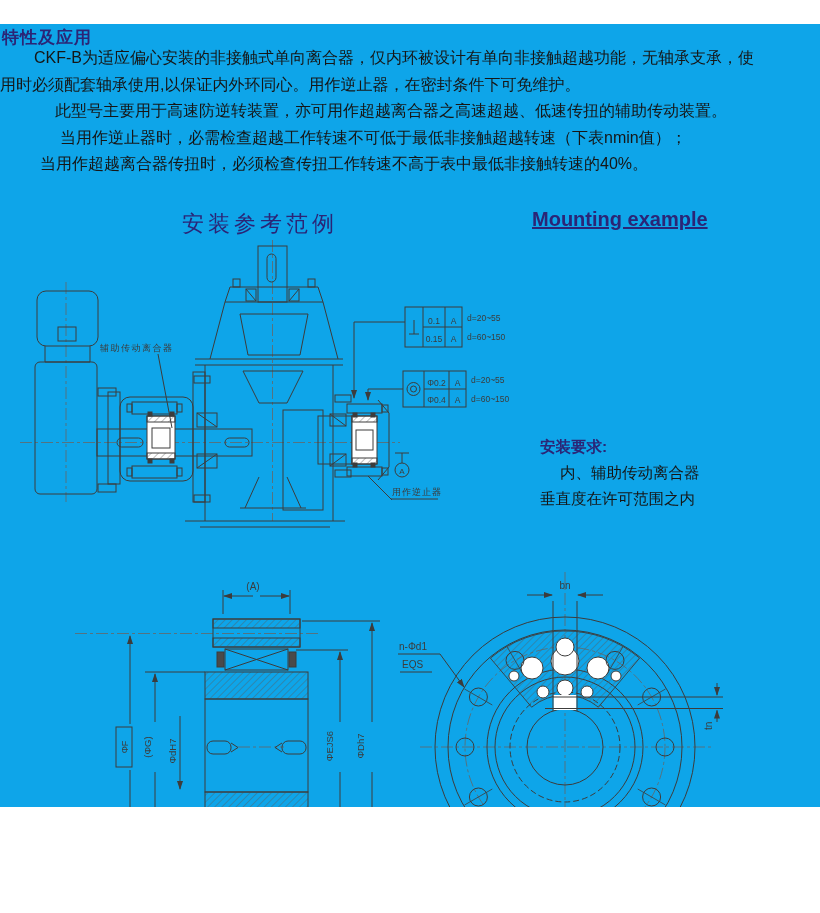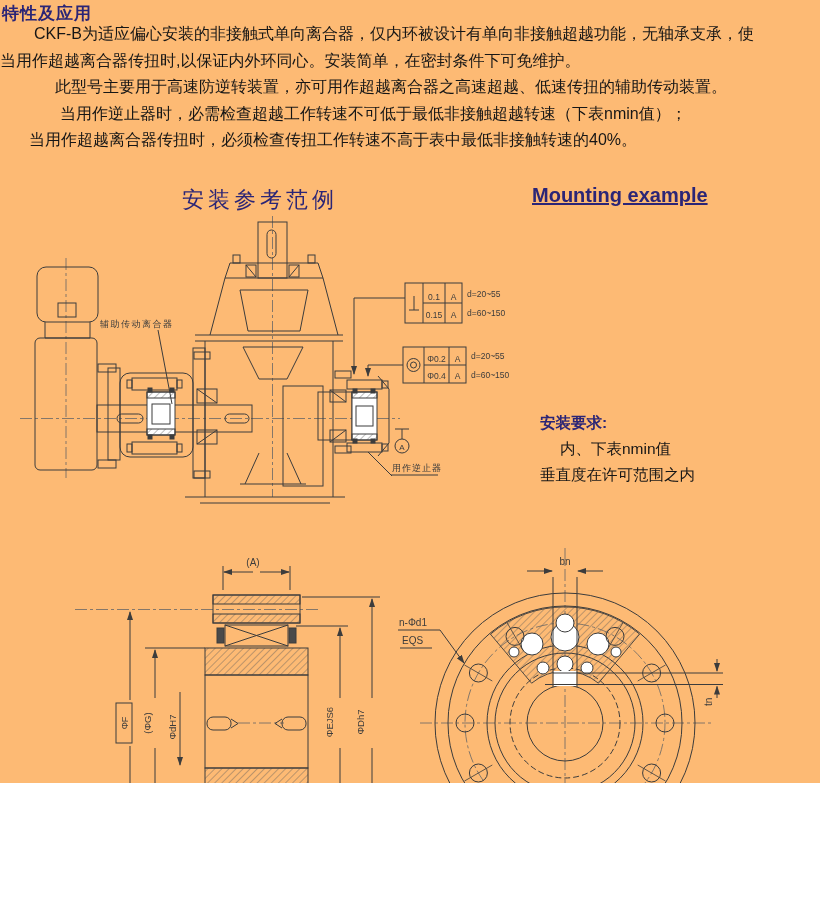--- a/index.html
+++ b/index.html
@@ -1,17 +1,17 @@
 <!DOCTYPE html>
 <html><head>
 <meta charset="utf-8">
 <style>
   html,body{margin:0;padding:0;background:#fff;}
-  .page{position:relative;width:820px;height:783px;background:#fdba74;
-        font-family:"Liberation Sans","DejaVu Sans",sans-serif;overflow:hidden;color:#141414;}
+  .page{position:relative;width:820px;height:783px;background:#0ea5e9;
+        font-family:"Liberation Sans","DejaVu Sans",sans-serif;overflow:hidden;color:#141414;margin-top:24px;}
   .doc-title{position:absolute;left:2px;top:2px;font-size:17px;font-weight:bold;color:#2b2576;letter-spacing:1px;}
   .intro{position:absolute;left:0;top:21px;width:820px;font-size:16px;color:#161616;}
   .intro .line{height:26.6px;line-height:26.6px;white-space:nowrap;}
   .sec-title-zh{position:absolute;left:182px;top:185px;font-size:22px;font-weight:normal;color:#2b2576;letter-spacing:4px;}
   .sec-title-en{position:absolute;left:532px;top:184px;font-size:20px;font-weight:bold;color:#2b2576;text-decoration:underline;}
   .req{position:absolute;left:540px;top:410px;width:200px;font-size:15.5px;}
   .req .req-title{font-weight:bold;color:#2b2576;height:26px;line-height:26px;}
   .req .req-line{height:26px;line-height:26px;color:#161616;white-space:nowrap;}
   .req .req-line.ind{padding-left:20px;}
   svg{position:absolute;}
@@ -20,24 +20,24 @@
 </style>
 </head>
 <body>
 
 <div class="page">
 
   <div class="doc-title">特性及应用</div>
 
   <div class="intro">
     <div class="line" style="padding-left:34px">CKF-B为适应偏心安装的非接触式单向离合器，仅内环被设计有单向非接触超越功能，无轴承支承，使</div>
-    <div class="line">当用作超越离合器传扭时,以保证内外环同心。安装简单，在密封条件下可免维护。</div>
+    <div class="line">用时必须配套轴承使用,以保证内外环同心。用作逆止器，在密封条件下可免维护。</div>
     <div class="line" style="padding-left:55px">此型号主要用于高速防逆转装置，亦可用作超越离合器之高速超越、低速传扭的辅助传动装置。</div>
     <div class="line" style="padding-left:60px">当用作逆止器时，必需检查超越工作转速不可低于最低非接触超越转速（下表nmin值）；</div>
-    <div class="line" style="padding-left:29px">当用作超越离合器传扭时，必须检查传扭工作转速不高于表中最低非接触转速的40%。</div>
+    <div class="line" style="padding-left:40px">当用作超越离合器传扭时，必须检查传扭工作转速不高于表中最低非接触转速的40%。</div>
   </div>
 
   <div class="sec-title-zh">安装参考范例</div>
   <div class="sec-title-en">Mounting example</div>
 
   <svg style="left:0;top:215px" width="560" height="300" viewBox="0 215 560 300">
     <defs>
       <pattern id="hatch1" patternUnits="userSpaceOnUse" width="5" height="5" patternTransform="rotate(45)">
         <line x1="0" y1="0" x2="0" y2="5" stroke="#5a5a5a" stroke-width="0.8"></line>
       </pattern>
@@ -203,21 +203,21 @@
       <text x="457.5" y="361.5" text-anchor="middle">A</text>
       <text x="436.5" y="378.5" text-anchor="middle">Φ0.4</text>
       <text x="457.5" y="378.5" text-anchor="middle">A</text>
       <text x="471" y="359">d=20~55</text>
       <text x="471" y="378">d=60~150</text>
     </g>
   </svg>
 
   <div class="req">
     <div class="req-title">安装要求:</div>
-    <div class="req-line ind">内、下表nmin值</div>
+    <div class="req-line ind">内、辅助传动离合器</div>
     <div class="req-line">垂直度在许可范围之内</div>
   </div>
 
   <svg style="left:0;top:540px" width="820" height="373" viewBox="0 540 820 373">
     <defs>
       <pattern id="hatch2" patternUnits="userSpaceOnUse" width="5" height="5" patternTransform="rotate(45)">
         <line x1="0" y1="0" x2="0" y2="5" stroke="#5a5a5a" stroke-width="0.8"></line>
       </pattern>
       <marker id="marr2" markerWidth="9" markerHeight="6" refX="8" refY="3" orient="auto">
         <path d="M0,0 L9,3 L0,6 Z" fill="#3c3c3c"></path>

